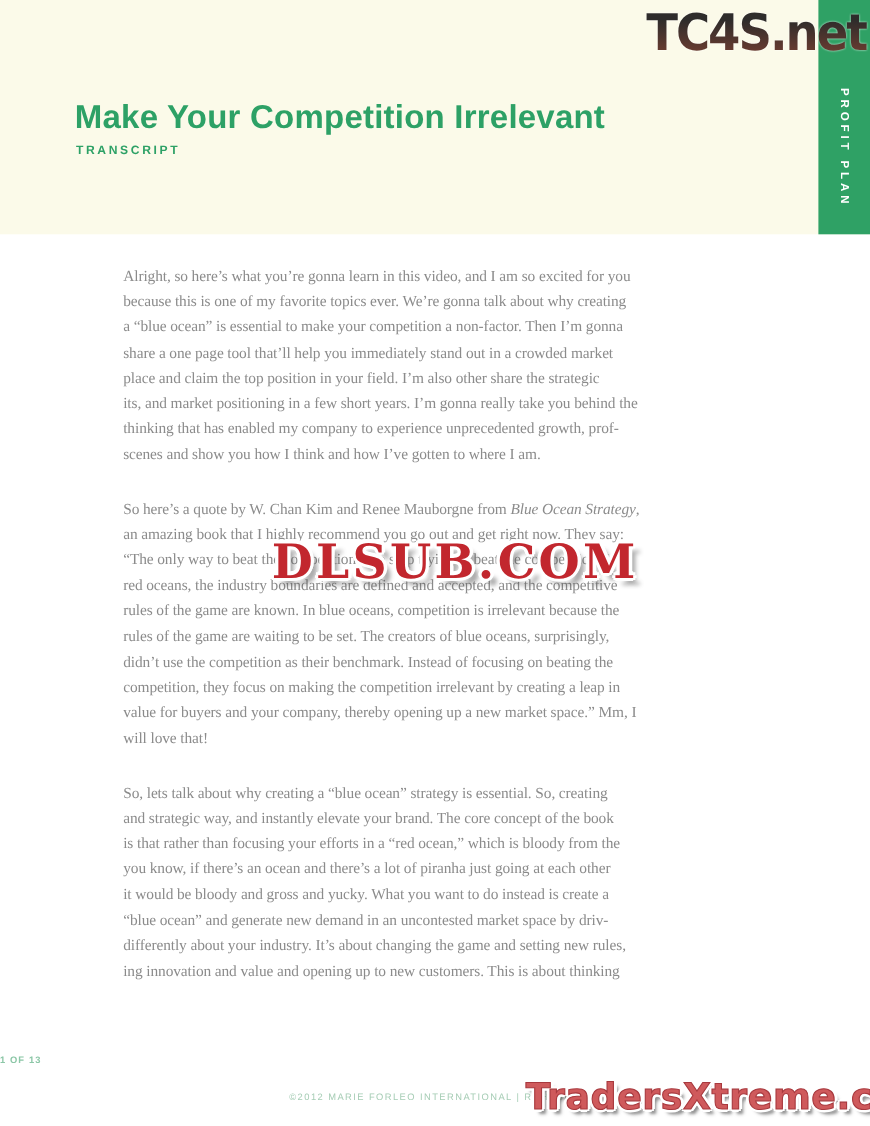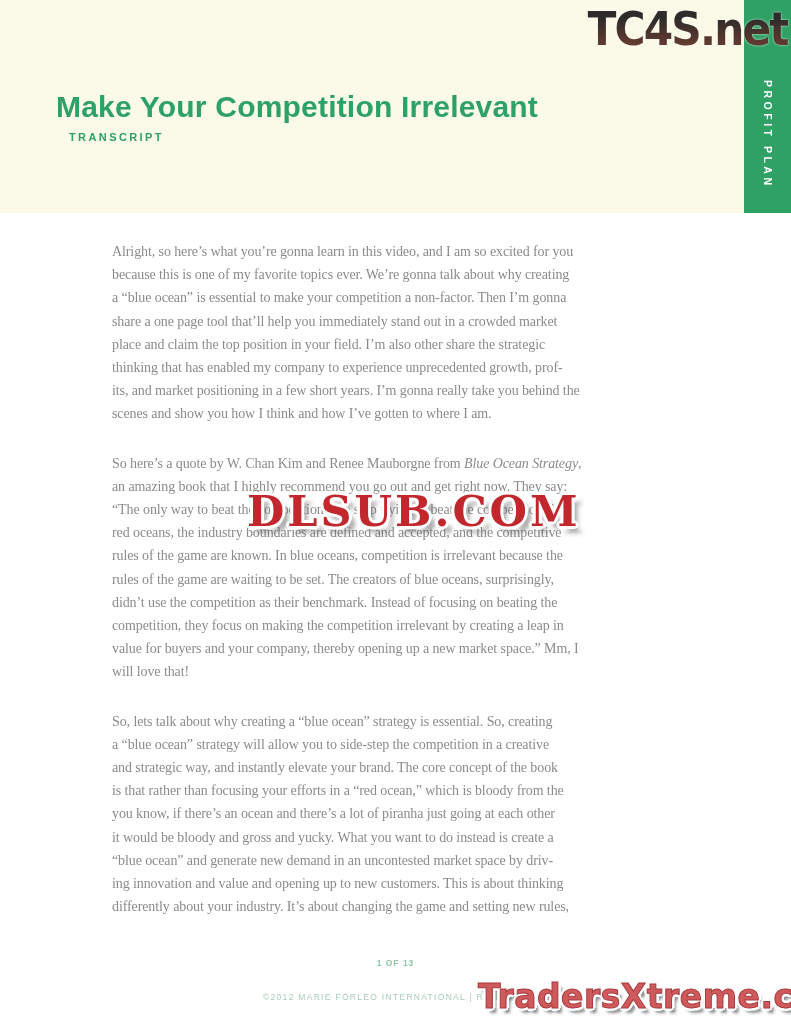--- a/index.html
+++ b/index.html
@@ -11,21 +11,21 @@
     font-family:"Liberation Sans", sans-serif;
     margin:0 auto;
   }
   
   .header-band {
     position:absolute; top:0; left:0;
     width:791px; height:213px;
     background:#FBFAE9;
   }
   .page-title {
-    position:absolute; left:56px; top:90px;
+    position:absolute; left:68px; top:90px;
     margin:0;
     font-size:30px; font-weight:bold;
     color:#2DA166; letter-spacing:0.2px;
     white-space:nowrap;
   }
   .page-subtitle {
     position:absolute; left:69px; top:131px;
     font-size:11px; font-weight:bold;
     color:#2DA166; letter-spacing:2.4px;
   }
@@ -51,21 +51,21 @@
     color:#8B8B8B;
     font-size:14px; line-height:23.2px;
     letter-spacing:-0.1px;
   }
   .para { margin:0 0 26px 0; }
   .tline { white-space:nowrap;font-family:Liberation Serif, serif; }
   .tline i { font-style:italic; }
   
   .page-number {
     position:absolute; top:958px; left:0;
-    width:791px; text-align:center;
+    width:791px; 
     font-size:8.5px; font-weight:bold;
     color:#8CC7A7; letter-spacing:1px;
   }
   .footer-copyright {
     position:absolute; top:992px; left:263px;
     font-size:8.5px;
     color:#A6CDB5; letter-spacing:1.3px;
     white-space:nowrap;
   }
   
@@ -122,22 +122,22 @@
     <span class="side-tab-text">PROFIT PLAN</span>
   </div>
 
   <div class="body-text">
     <div class="para">
         <div class="tline">Alright, so here’s what you’re gonna learn in this video, and I am so excited for you</div>
         <div class="tline">because this is one of my favorite topics ever. We’re gonna talk about why creating</div>
         <div class="tline">a “blue ocean” is essential to make your competition a non-factor. Then I’m gonna</div>
         <div class="tline">share a one page tool that’ll help you immediately stand out in a crowded market</div>
         <div class="tline">place and claim the top position in your field. I’m also other share the strategic</div>
+        <div class="tline">its, and market positioning in a few short years. I’m gonna really take you behind the</div>
         <div class="tline">thinking that has enabled my company to experience unprecedented growth, prof-</div>
-        <div class="tline">its, and market positioning in a few short years. I’m gonna really take you behind the</div>
         <div class="tline">scenes and show you how I think and how I’ve gotten to where I am.</div>
       </div>
 
     <div class="para">
       <div class="tline">
         <span>So here’s a quote by W. Chan Kim and Renee Mauborgne from </span><i>Blue Ocean Strategy</i><span>,</span>
       </div>
       <div>
           <div class="tline">an amazing book that I highly recommend you go out and get right now. They say:</div>
           <div class="tline">“The only way to beat the competition is to stop trying to beat the competition. In</div>
@@ -146,28 +146,27 @@
           <div class="tline">rules of the game are waiting to be set. The creators of blue oceans, surprisingly,</div>
           <div class="tline">didn’t use the competition as their benchmark. Instead of focusing on beating the</div>
           <div class="tline">competition, they focus on making the competition irrelevant by creating a leap in</div>
           <div class="tline">value for buyers and your company, thereby opening up a new market space.” Mm, I</div>
           <div class="tline">will love that!</div>
         </div>
     </div>
 
     <div class="para">
         <div class="tline">So, lets talk about why creating a “blue ocean” strategy is essential. So, creating</div>
-        <div class="tline">a “blue ocean” strategy will allow you to side-step the competition in a creative</div>
         <div class="tline">and strategic way, and instantly elevate your brand. The core concept of the book</div>
         <div class="tline">is that rather than focusing your efforts in a “red ocean,” which is bloody from the</div>
         <div class="tline">you know, if there’s an ocean and there’s a lot of piranha just going at each other</div>
         <div class="tline">it would be bloody and gross and yucky. What you want to do instead is create a</div>
         <div class="tline">“blue ocean” and generate new demand in an uncontested market space by driv-</div>
+        <div class="tline">differently about your industry. It’s about changing the game and setting new rules,</div>
         <div class="tline">ing innovation and value and opening up to new customers. This is about thinking</div>
-        <div class="tline">differently about your industry. It’s about changing the game and setting new rules,</div>
       </div>
   </div>
 
   <div class="page-number">1 OF 13</div>
   <div class="footer-copyright">©2012 MARIE FORLEO INTERNATIONAL | RHHBSCH</div>
 
   <div class="wm-tc4s">TC4S.net</div>
   <div class="wm-dlsub">DLSUB.COM</div>
   <div class="wm-traders">TradersXtreme.com</div>
 

